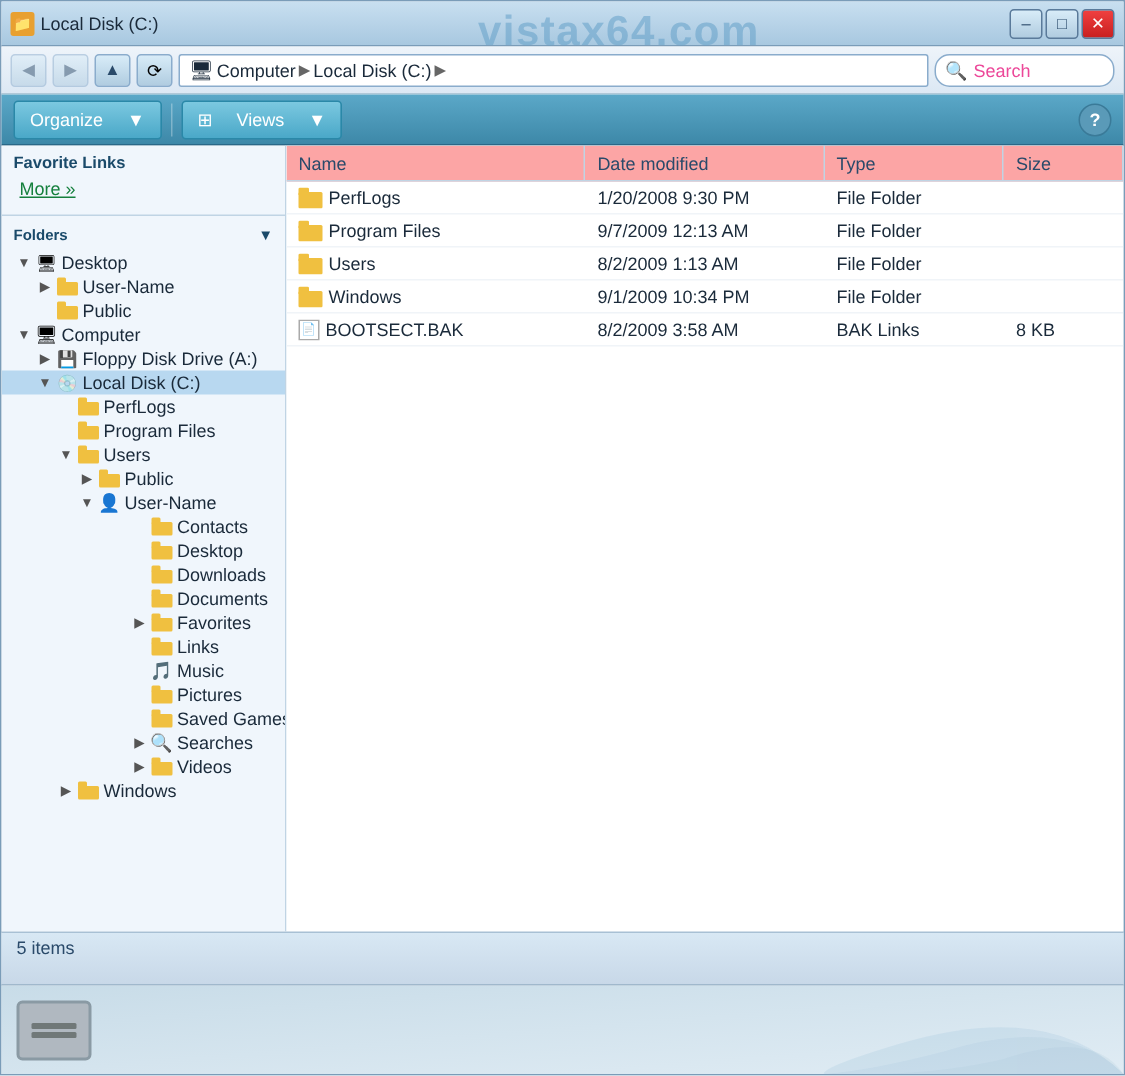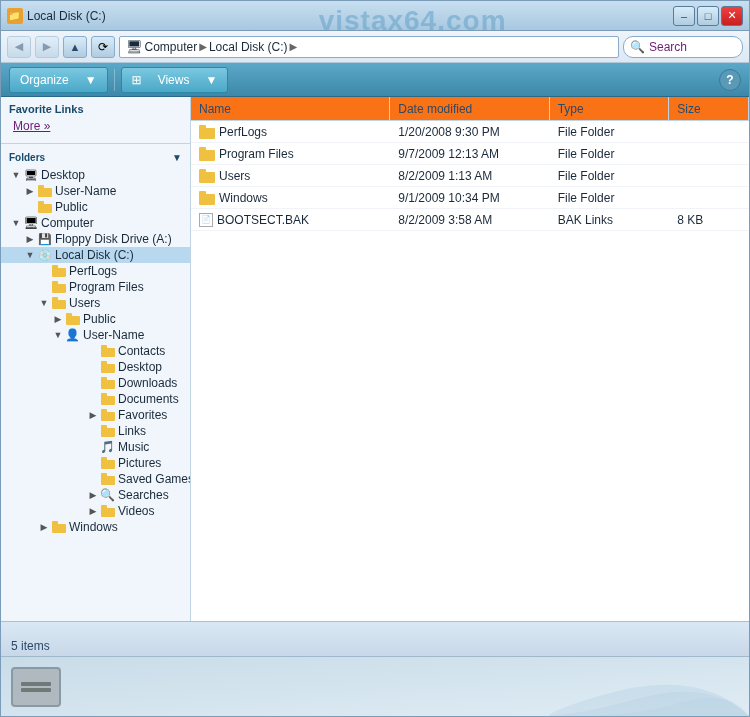--- a/index.html
+++ b/index.html
@@ -205,21 +205,21 @@
     .sidebar::-webkit-scrollbar-thumb { background: #a0b8cc; border-radius: 4px; }
 
     .sidebar-section-title {
       font-size: 11px;
       font-weight: bold;
       color: #1a4a6a;
       padding: 6px 8px 2px 8px;
     }
     .more-link {
       padding: 2px 8px 6px 12px;
-      color: #701a75;
+      color: #15803d;
       cursor: pointer;
       font-size: 12px;
       display: flex;
       align-items: center;
       gap: 2px;
       text-decoration: underline;
     }
     .sidebar-divider {
       height: 1px;
       background: #c0d4e4;
@@ -273,21 +273,21 @@
     
     .file-area {
       flex: 1;
       display: flex;
       flex-direction: column;
       background: white;
       overflow: hidden;
     }
     .file-header {
       display: flex;
-      background: #f97316;
+      background: #fca5a5;
       border-bottom: 1px solid #c0d4e4;
       height: 24px;
       align-items: center;
     }
     .col-header {
       padding: 0 8px;
       font-size: 12px;
       color: #2a4a6a;
       border-right: 1px solid #c0d4e4;
       height: 100%;
@@ -385,21 +385,21 @@
       color: #555;
       flex-shrink: 0;
     }
 
     
     .statusbar {
       height: 28px;
       background: linear-gradient(to bottom, #d8e8f4, #c8d8e8);
       border-top: 1px solid #a8c0d4;
       display: flex;
-      align-items: flex-start;
+      align-items: flex-end;
       padding: 17px 10px;
       font-size: 12px;
       color: #2a4a6a;
       gap: 20px;
     }
 
     
     .bottom-bar {
       height: 60px;
       background: linear-gradient(to bottom right, #c8dce8, #e0ecf4);
@@ -471,21 +471,21 @@
     <div style="width:24px;height:22px;background:linear-gradient(to bottom,#d8ecf8,#b0cce0);border:1px solid #8aaccc;border-radius:3px;display:flex;align-items:center;justify-content:center;cursor:pointer;">⟳</div>
     <div class="address-path">
       <span style="font-size:13px;">🖥</span>
       <span>Computer</span>
       <span class="path-separator">▶</span>
       <span>Local Disk (C:)</span>
       <span class="path-separator">▶</span>
     </div>
     <div class="search-box">
       <span>🔍</span>
-      <span style="color:#701a75;">Search</span>
+      <span style="color:#ec4899;">Search</span>
     </div>
   </div>
 
   <div class="toolbar">
     <div class="toolbar-btn">
       <span>Organize</span>
       <span>▼</span>
     </div>
     <div class="toolbar-sep"></div>
     <div class="toolbar-btn">

